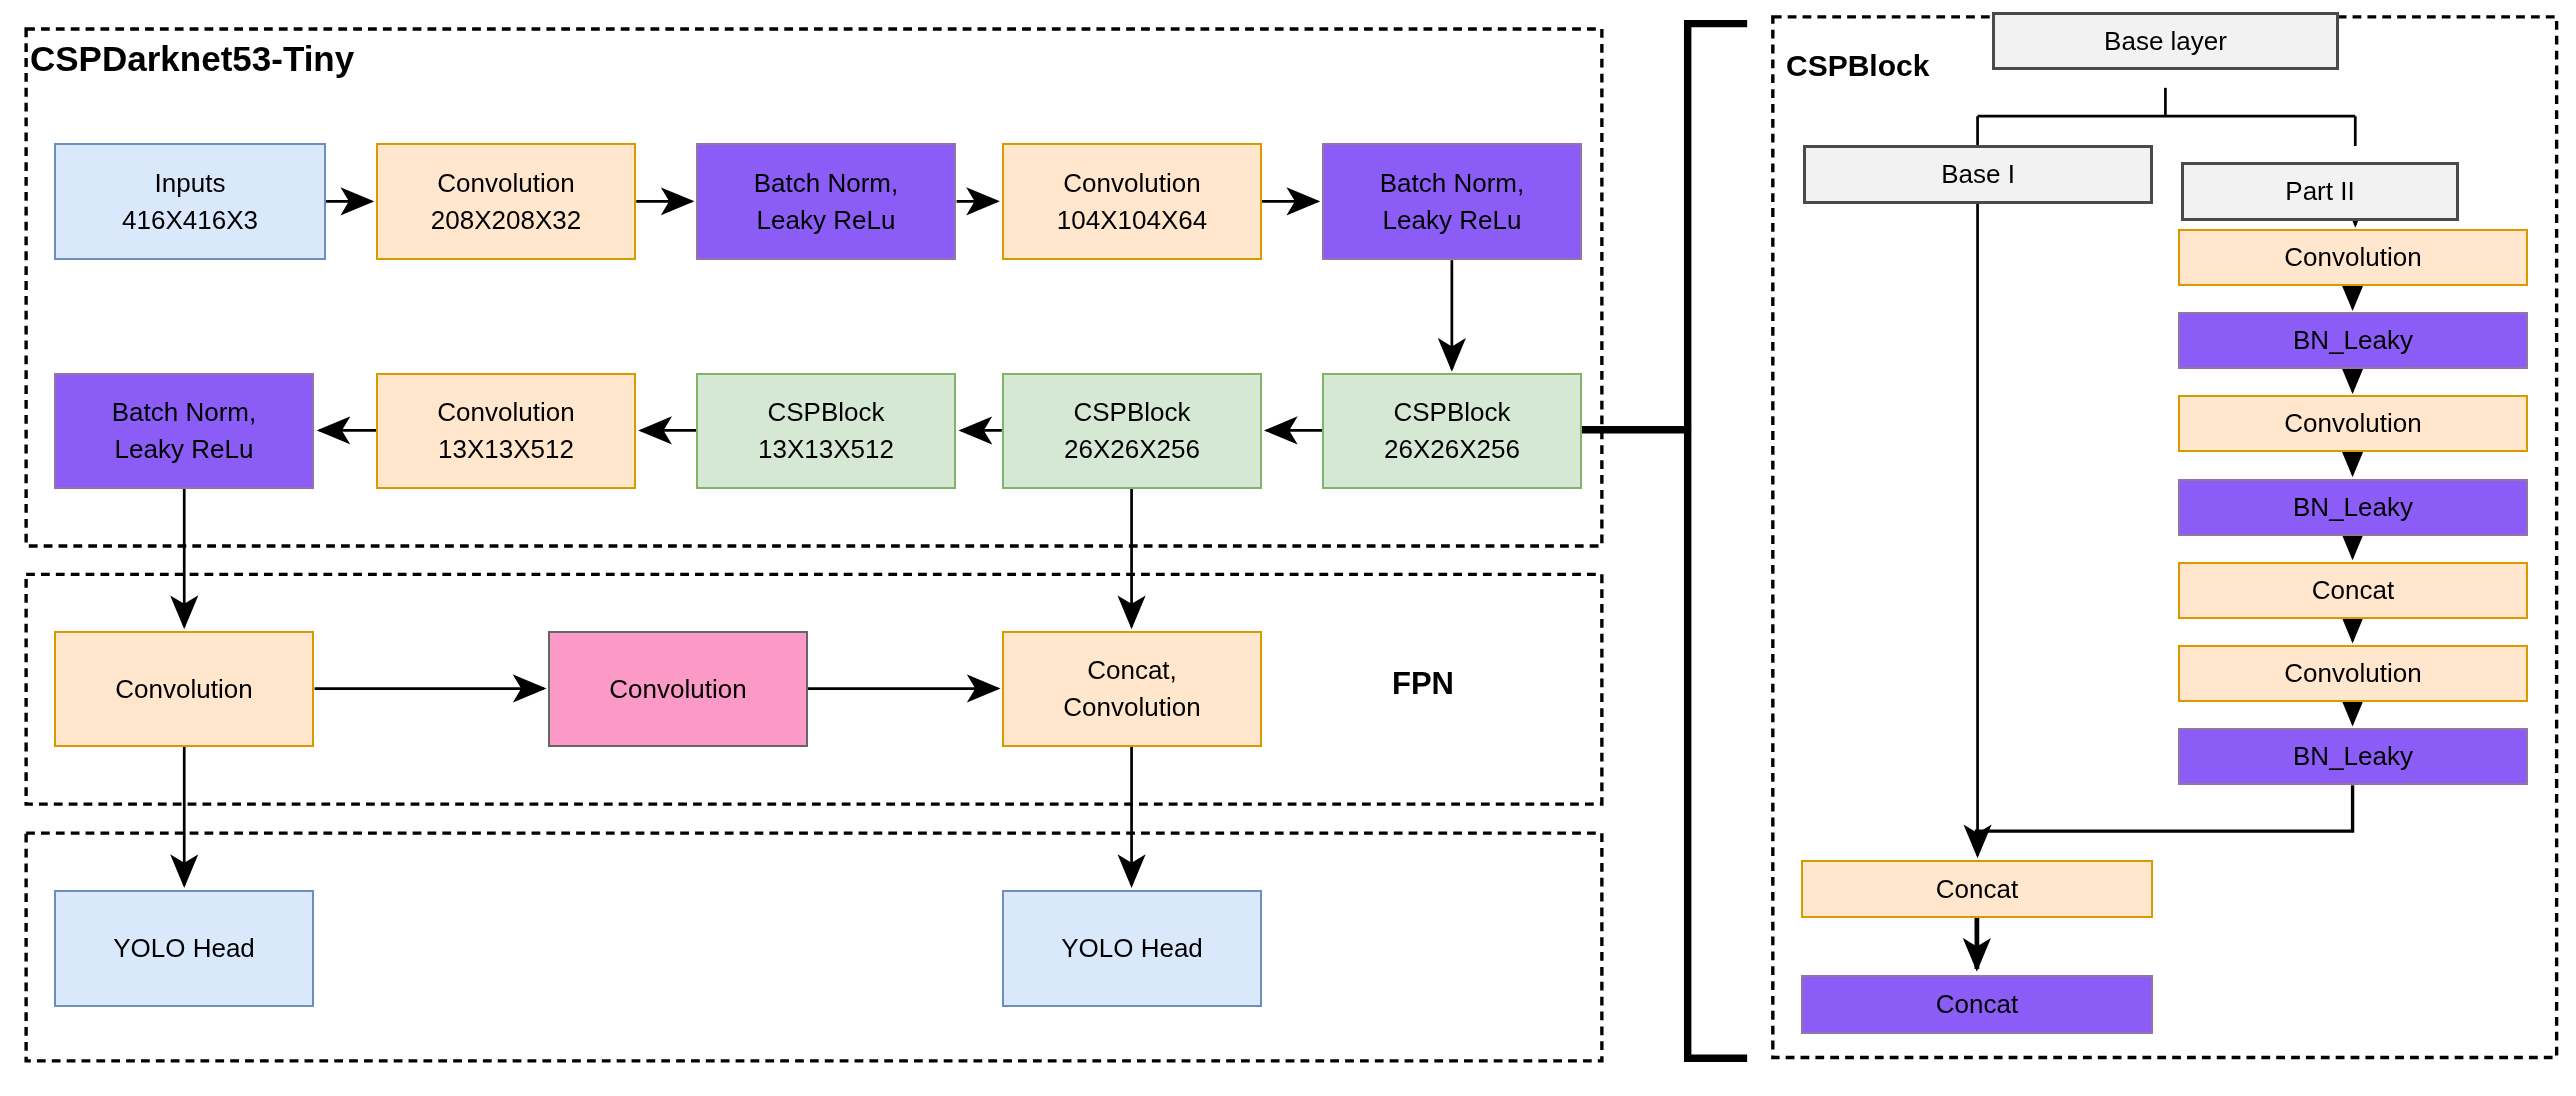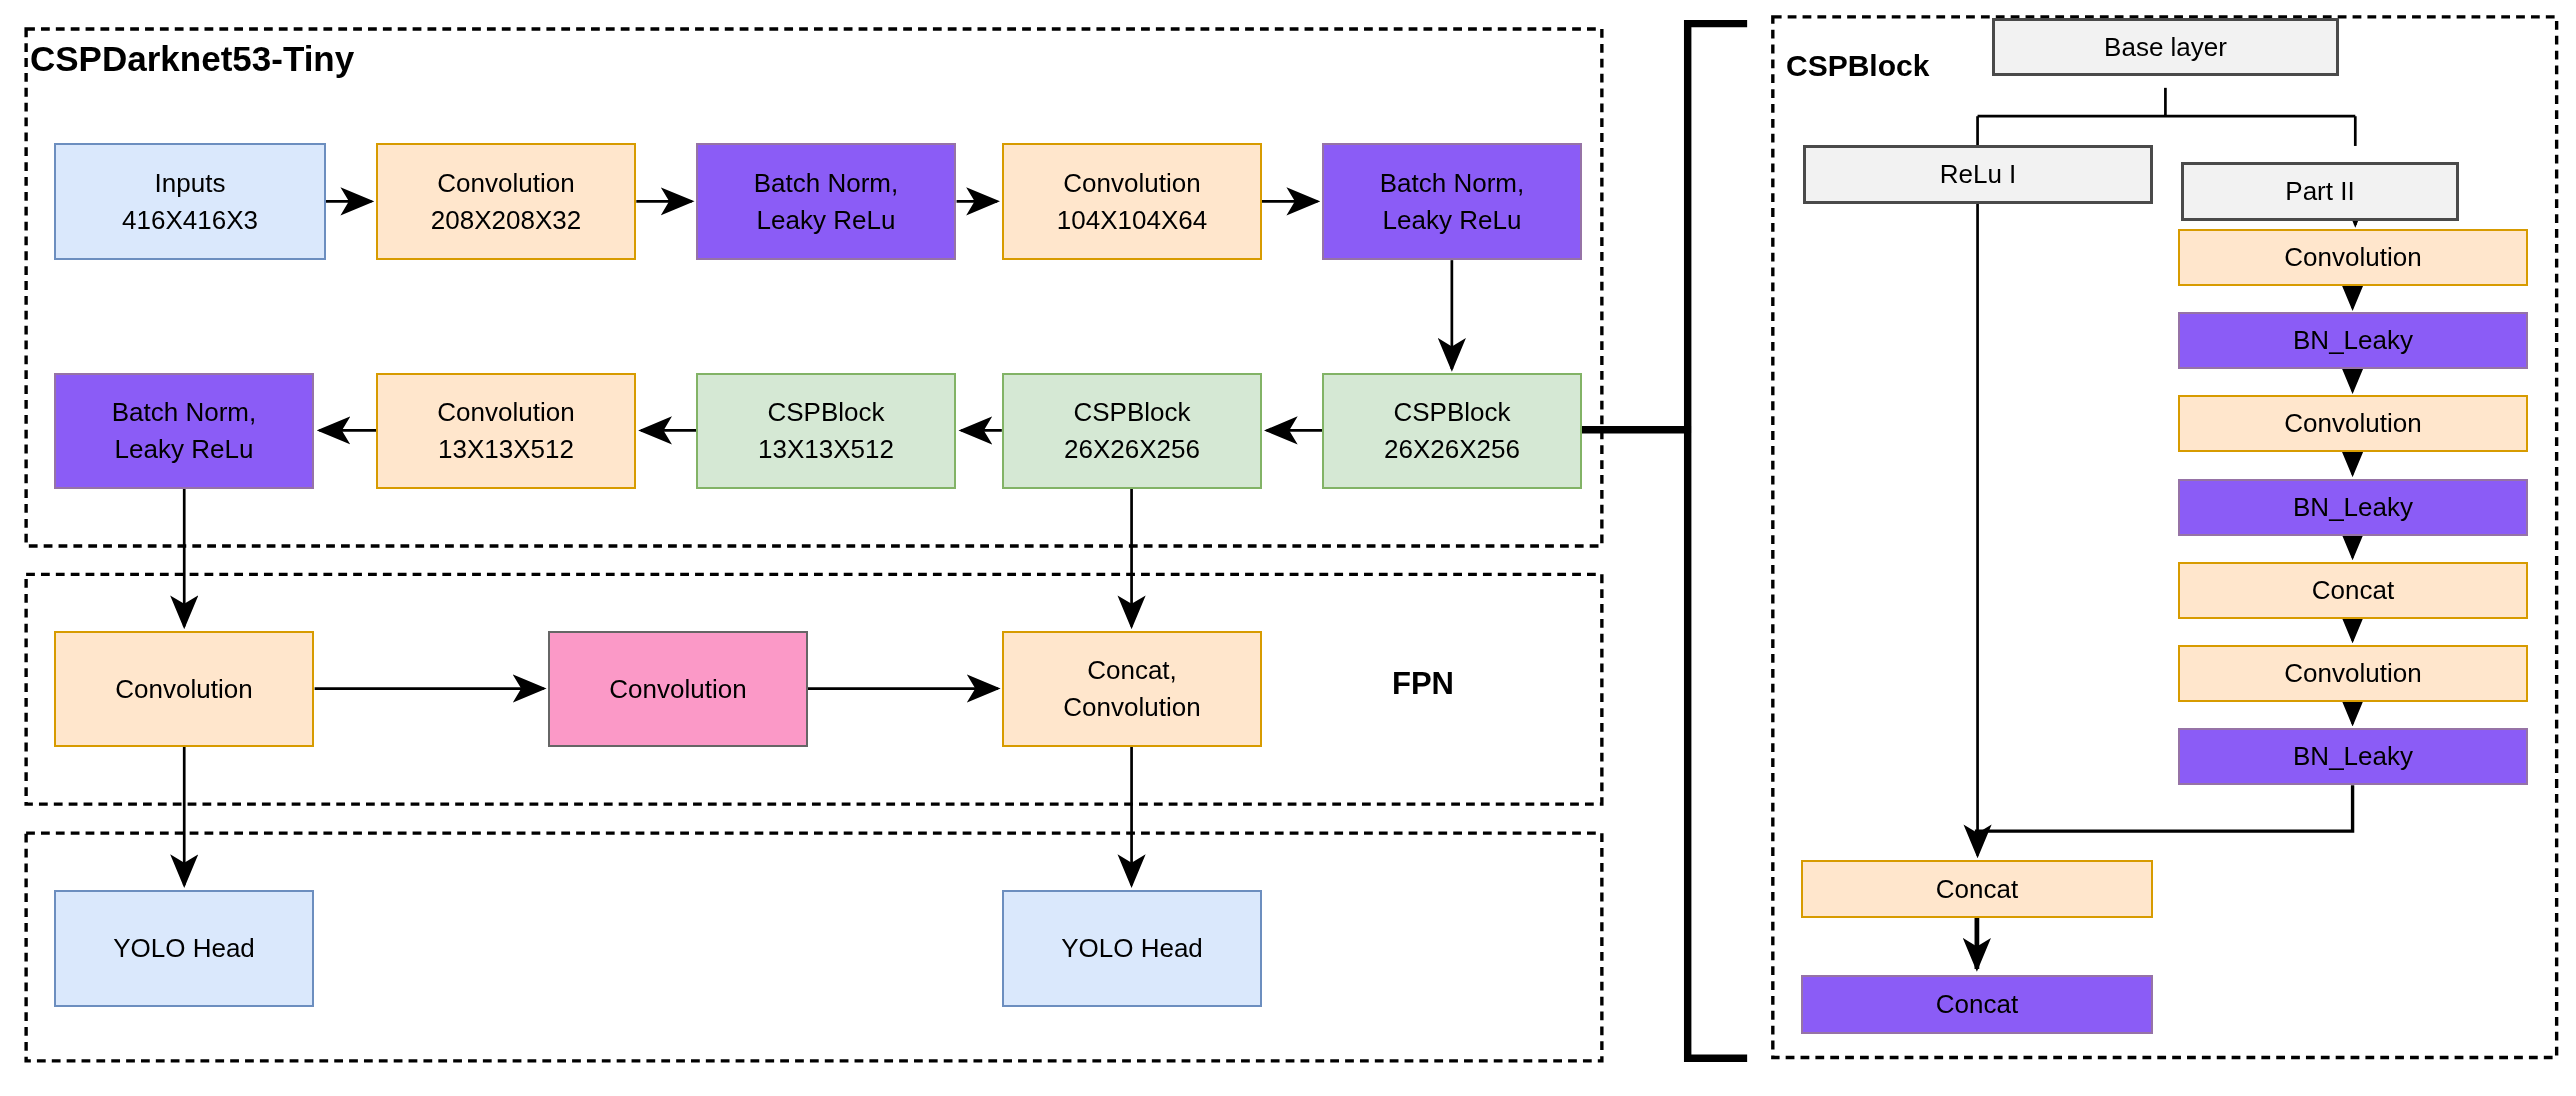--- a/index.html
+++ b/index.html
@@ -98,22 +98,22 @@
       <div class="node green" style="left: 1002px; top: 373px; width: 260px; height: 116px;">CSPBlock
 26X26X256</div>
       <div class="node green" style="left: 1322px; top: 373px; width: 260px; height: 116px;">CSPBlock
 26X26X256</div>
       <div class="node orange" style="left: 54px; top: 631px; width: 260px; height: 116px;">Convolution</div>
       <div class="node pink" style="left: 548px; top: 631px; width: 260px; height: 116px;">Convolution</div>
       <div class="node orange" style="left: 1002px; top: 631px; width: 260px; height: 116px;">Concat,
 Convolution</div>
       <div class="node blue" style="left: 54px; top: 890px; width: 260px; height: 117px;">YOLO Head</div>
       <div class="node blue" style="left: 1002px; top: 890px; width: 260px; height: 117px;">YOLO Head</div>
-      <div class="node gray" style="left: 1992px; top: 18px; width: 347px; height: 58px;">Base layer</div>
-      <div class="node gray" style="left: 1803px; top: 145px; width: 350px; height: 59px;">ReLu I</div>
+      <div class="node gray" style="left: 1992px; top: 12px; width: 347px; height: 58px;">Base layer</div>
+      <div class="node gray" style="left: 1803px; top: 145px; width: 350px; height: 59px;">Base I</div>
       <div class="node gray" style="left: 2181px; top: 162px; width: 278px; height: 59px;">Part II</div>
       <div class="node orange" style="left: 2178px; top: 229px; width: 350px; height: 57px;">Convolution</div>
       <div class="node purple" style="left: 2178px; top: 312px; width: 350px; height: 57px;">BN_Leaky</div>
       <div class="node orange" style="left: 2178px; top: 395px; width: 350px; height: 57px;">Convolution</div>
       <div class="node purple" style="left: 2178px; top: 479px; width: 350px; height: 57px;">BN_Leaky</div>
       <div class="node orange" style="left: 2178px; top: 562px; width: 350px; height: 57px;">Concat</div>
       <div class="node orange" style="left: 2178px; top: 645px; width: 350px; height: 57px;">Convolution</div>
       <div class="node purple" style="left: 2178px; top: 728px; width: 350px; height: 57px;">BN_Leaky</div>
       <div class="node orange" style="left: 1801px; top: 860px; width: 352px; height: 58px;">Concat</div>
       <div class="node purple" style="left: 1801px; top: 975px; width: 352px; height: 59px;">Concat</div>

